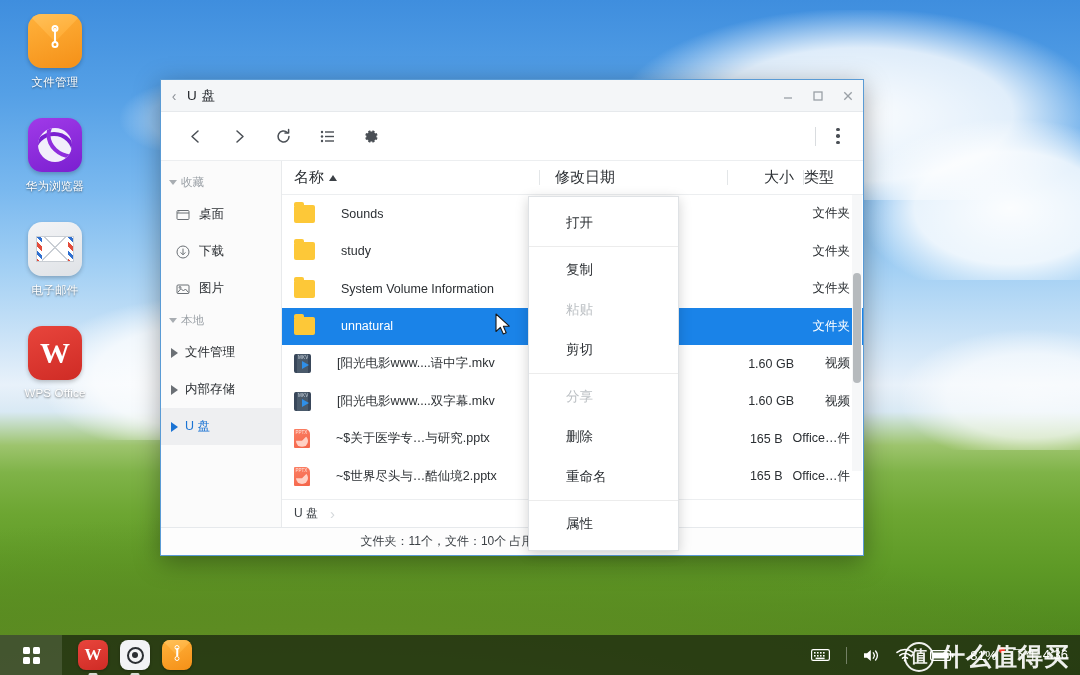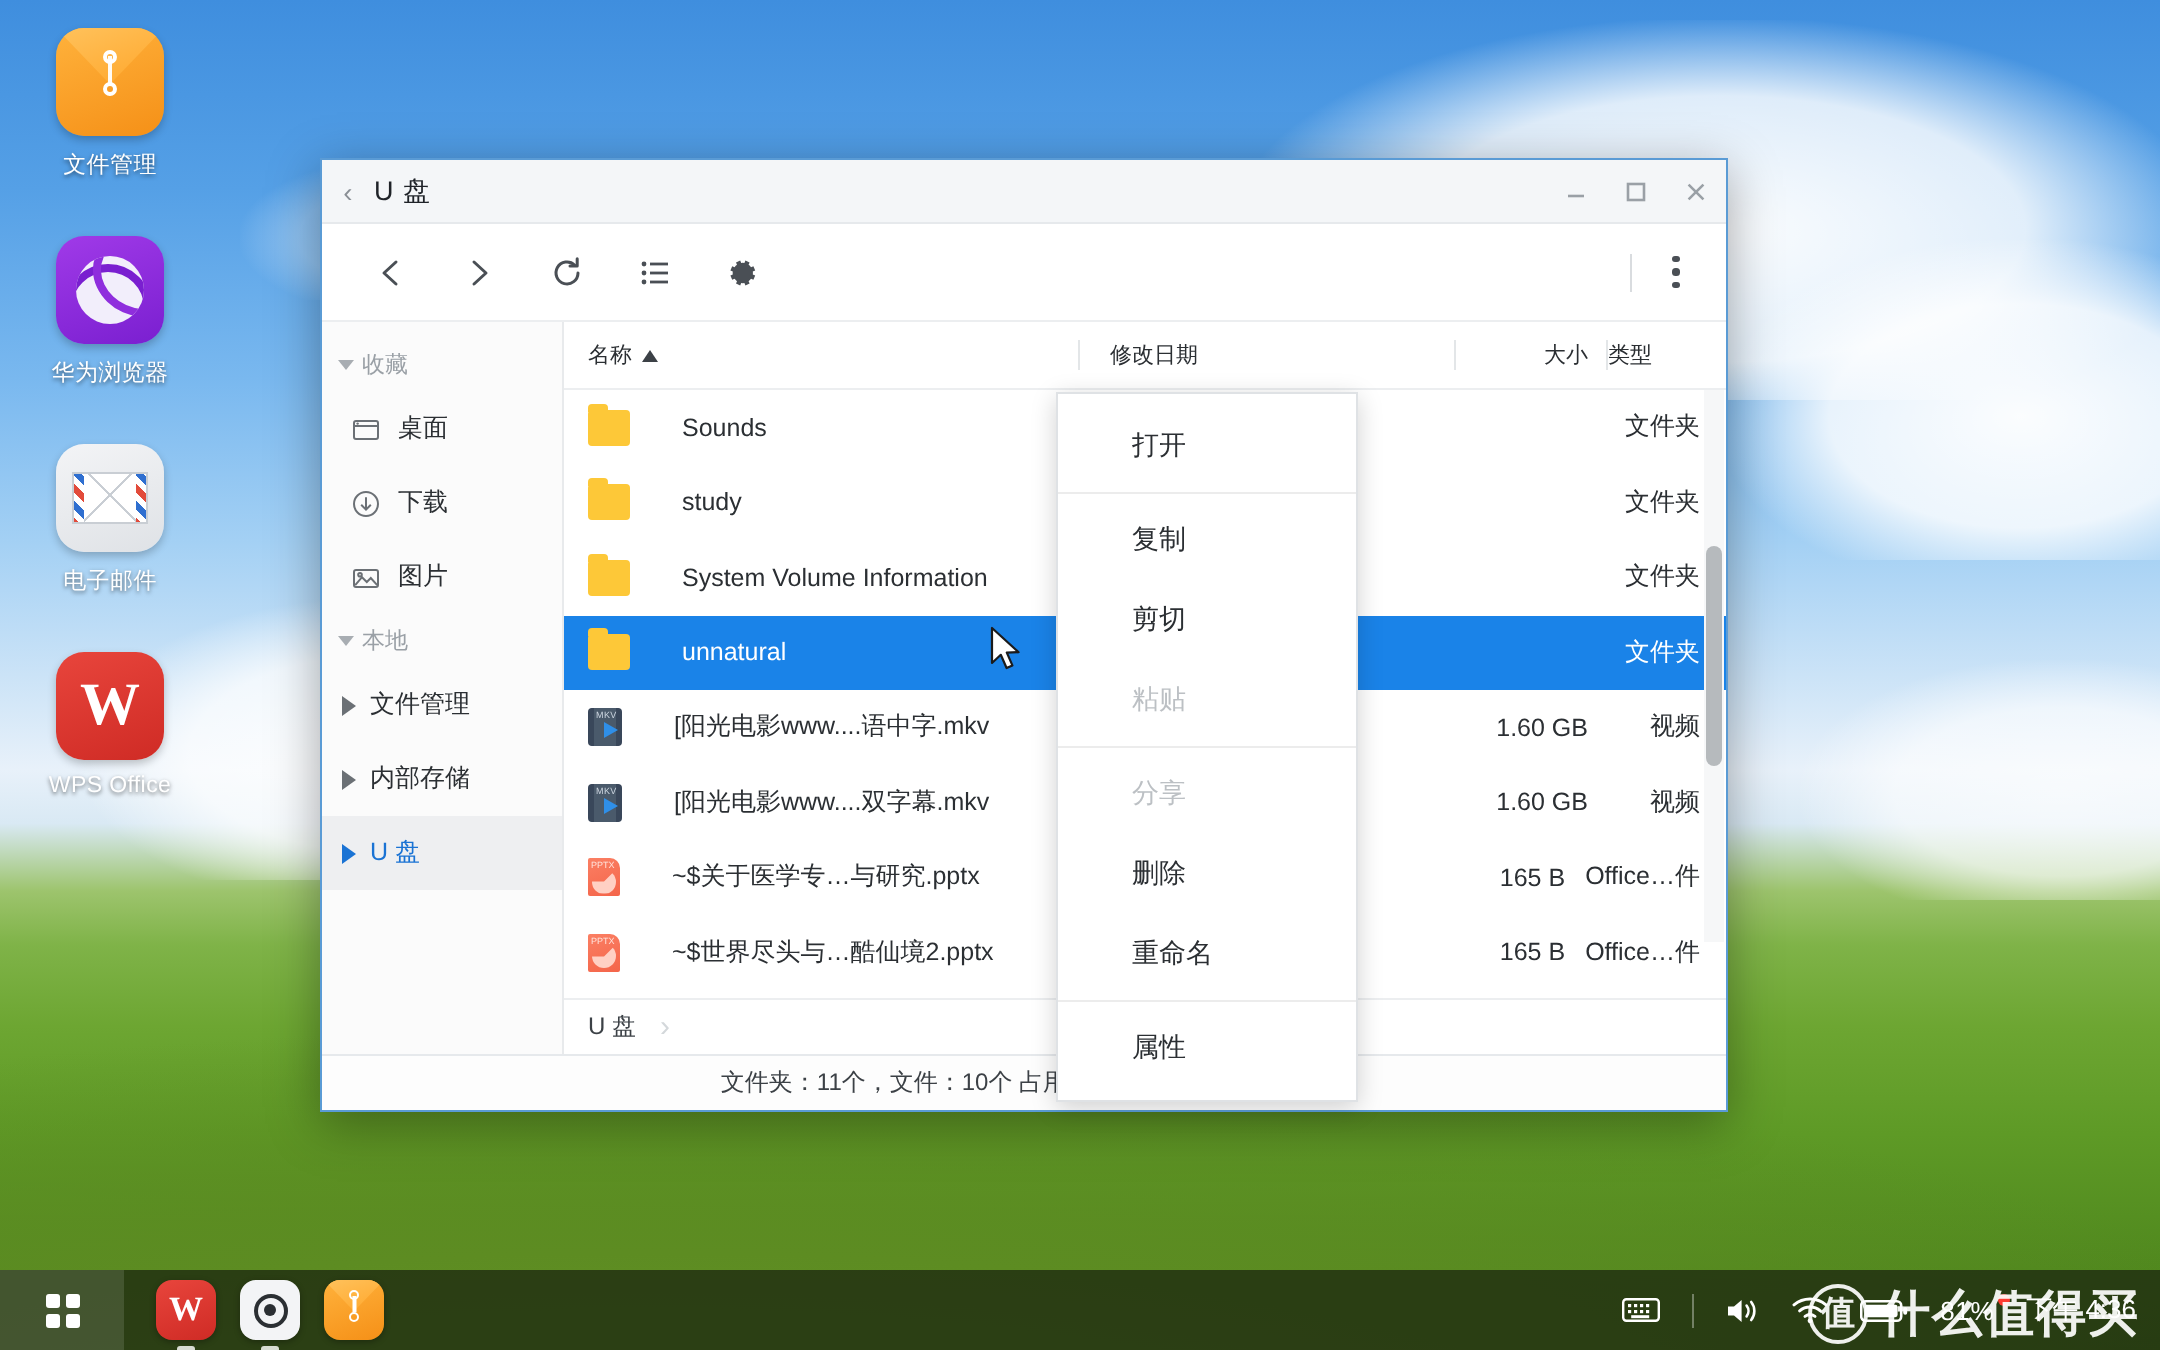--- a/index.html
+++ b/index.html
@@ -150,21 +150,21 @@
   .side-item.active { background: #eeeff1; color: #1a73d4; }
   .side-item.active .tri-r { border-left-color: #1a73d4; }
 
   
   #list-panel { flex: 1; display: flex; flex-direction: column; min-width: 0; position: relative; }
 
   
   #col-head {
     height: 34px; display: flex; align-items: center;
     border-bottom: 1px solid #eceef0; background: #fff; flex: none;
-    font-size: 11px; color: #2b2f33; position: relative;
+    font-size: 15px; color: #2b2f33; position: relative;
   }
   .col { display: flex; align-items: center; height: 100%; position: relative; }
   .col-sep { position: absolute; right: 0; top: 9px; width: 1px; height: 15px; background: #e3e6e8; }
   #col-name { width: 258px; padding-left: 12px; gap: 5px; }
   #col-name .sort-asc { width: 0; height: 0; border-left: 4px solid transparent; border-right: 4px solid transparent; border-bottom: 6px solid #3c4146; }
   #col-date { width: 188px; padding-left: 15px; }
   #col-size { width: 76px; justify-content: flex-end; padding-right: 10px; }
   #col-type { flex: 1; justify-content: flex-start; padding-right: 13px; }
 
   
@@ -602,22 +602,22 @@
     <div id="statusbar">
       <span>文件夹：11个，文件：10个 占用…… GB（已选中 1 个）</span>
     </div>
 
   </div>
 
   <div id="ctx-menu">
     <div class="ctx-item">打开</div>
     <div class="ctx-sep"></div>
     <div class="ctx-item">复制</div>
+    <div class="ctx-item disabled">粘贴</div>
     <div class="ctx-item">剪切</div>
-    <div class="ctx-item disabled">粘贴</div>
     <div class="ctx-sep"></div>
     <div class="ctx-item disabled">分享</div>
     <div class="ctx-item">删除</div>
     <div class="ctx-item">重命名</div>
     <div class="ctx-sep"></div>
     <div class="ctx-item">属性</div>
   </div>
 
   <svg id="cursor" viewBox="0 0 17 24">
     <path d="M1 1 L1 18.5 L5.4 14.4 L8.3 21 L11.2 19.7 L8.4 13.3 L14.3 13.1 Z" fill="#ffffff" stroke="#1b1b1b" stroke-width="1.1" stroke-linejoin="round"></path>

